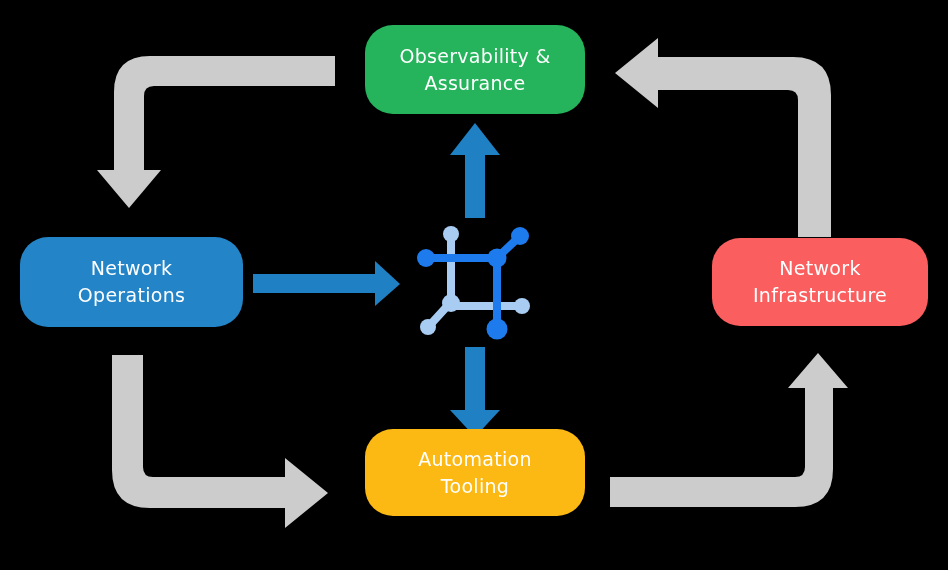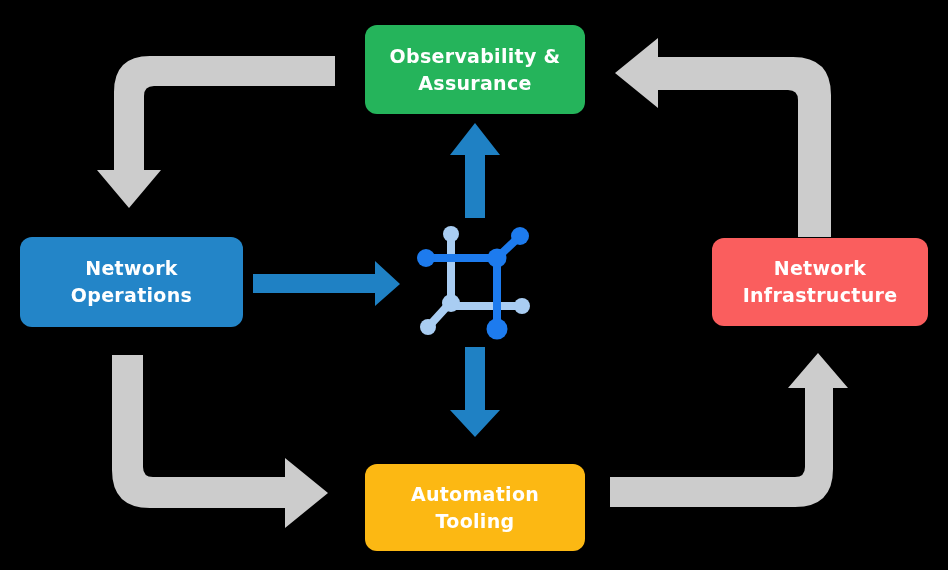--- a/index.html
+++ b/index.html
@@ -20,32 +20,32 @@
     top: 0;
     width: 948px;
     height: 570px;
   }
   .node {
     position: absolute;
     display: flex;
     align-items: center;
     justify-content: center;
     text-align: center;
-    border-radius: 12px;
+    border-radius: 28px;
     color: #ffffff;
     font-size: 19px;
-    font-weight: 700;
+    font-weight: 400;
     line-height: 27px;
     white-space: pre-line;
     letter-spacing: 0.3px;
   }
   .node-observability { left: 365px; top: 25px;  width: 220px; height: 89px; }
   .node-operations    { left: 20px;  top: 237px; width: 223px; height: 90px; }
   .node-infrastructure{ left: 712px; top: 238px; width: 216px; height: 88px; }
-  .node-automation    { left: 365px; top: 464px; width: 220px; height: 87px; }
+  .node-automation    { left: 365px; top: 429px; width: 220px; height: 87px; }
 </style>
 </head>
 <body>
 
 <div class="stage" style="background-color: rgb(0, 0, 0);">
 
   <svg class="arrows-layer" viewBox="0 0 948 570" xmlns="http://www.w3.org/2000/svg">
 
     <path d="M335,56 L150,56 Q114,56 114,92 L114,170 L97,170 L129,208 L161,170 L144,170 L144,96 Q144,86 154,86 L335,86 Z" fill="#CCCCCC"></path>
 

